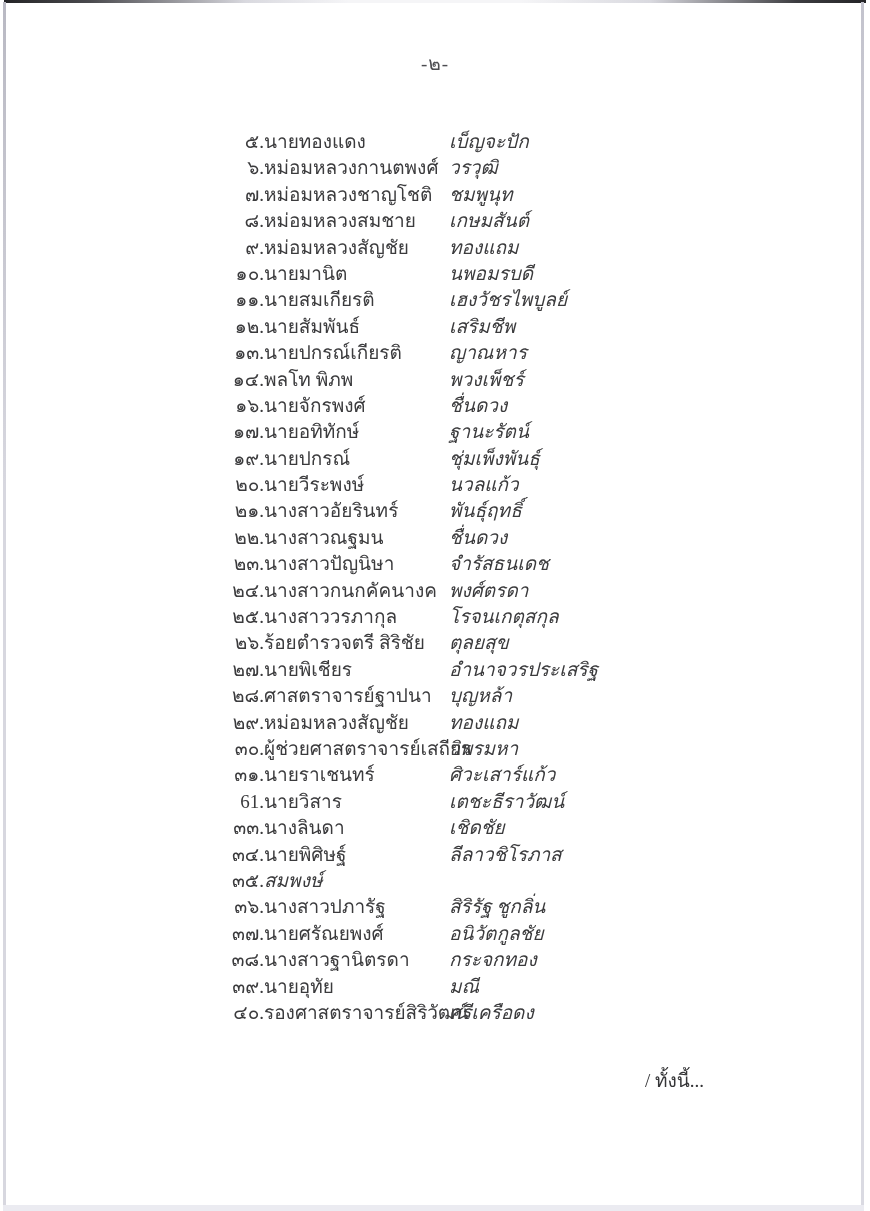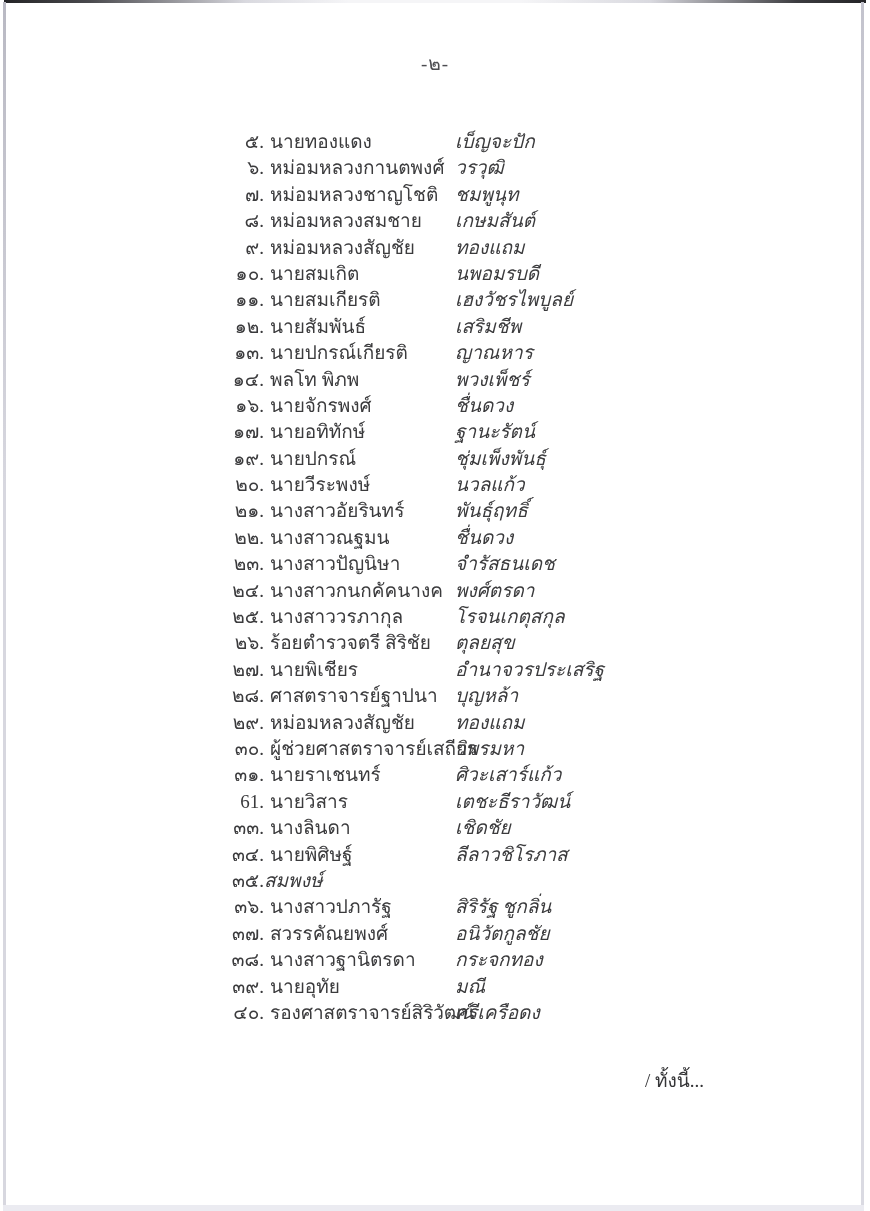--- a/index.html
+++ b/index.html
@@ -57,21 +57,21 @@
     font-size: 19px;
     white-space: nowrap;
   }
   .row .no {
     width: 34px;
     text-align: right;
     flex: 0 0 auto;
   }
   .row .first {
     width: 185px;
-    margin-left: 6px;
+    margin-left: 0;
     flex: 0 0 auto;
     overflow: visible;
   }
   .row .last {
     flex: 1 1 auto;
     font-style: italic;
   }
   .continuation {
     position: absolute;
     left: 645px; top: 1068px;
@@ -117,21 +117,21 @@
   </div>
 
   <div class="row">
     <span class="no">๙.</span>
     <span class="first">หม่อมหลวงสัญชัย</span>
     <span class="last">ทองแถม</span>
   </div>
 
   <div class="row">
     <span class="no">๑๐.</span>
-    <span class="first">นายสมเกิต</span>
+    <span class="first">นายมานิต</span>
     <span class="last">นพอมรบดี</span>
   </div>
 
   <div class="row">
     <span class="no">๑๑.</span>
     <span class="first">นายสมเกียรติ</span>
     <span class="last">เฮงวัชรไพบูลย์</span>
   </div>
 
   <div class="row">
@@ -268,21 +268,21 @@
   </div>
 
   <div class="row">
     <span class="no">๓๖.</span>
     <span class="first">นางสาวปภารัฐ</span>
     <span class="last">สิริรัฐ ชูกลิ่น</span>
   </div>
 
   <div class="row">
     <span class="no">๓๗.</span>
-    <span class="first">สวรรคัณยพงศ์</span>
+    <span class="first">นายศรัณยพงศ์</span>
     <span class="last">อนิวัตกูลชัย</span>
   </div>
 
   <div class="row">
     <span class="no">๓๘.</span>
     <span class="first">นางสาวฐานิตรดา</span>
     <span class="last">กระจกทอง</span>
   </div>
 
   <div class="row">

